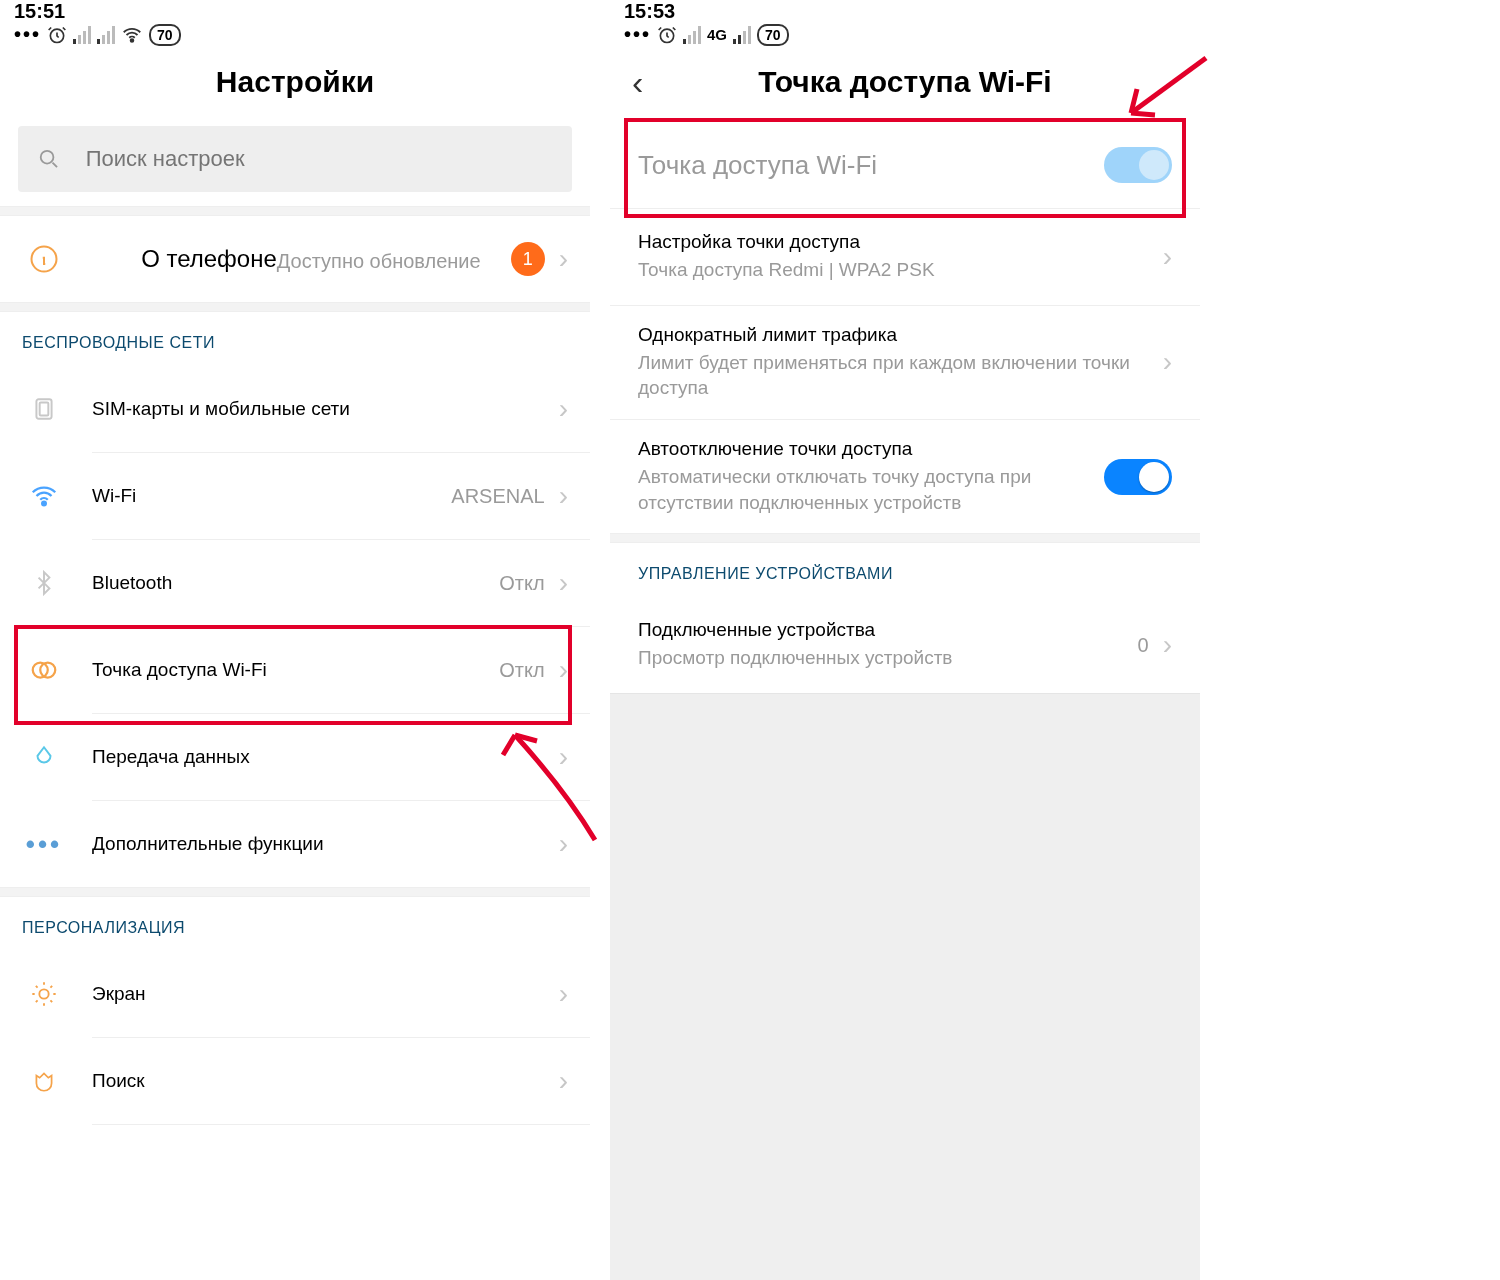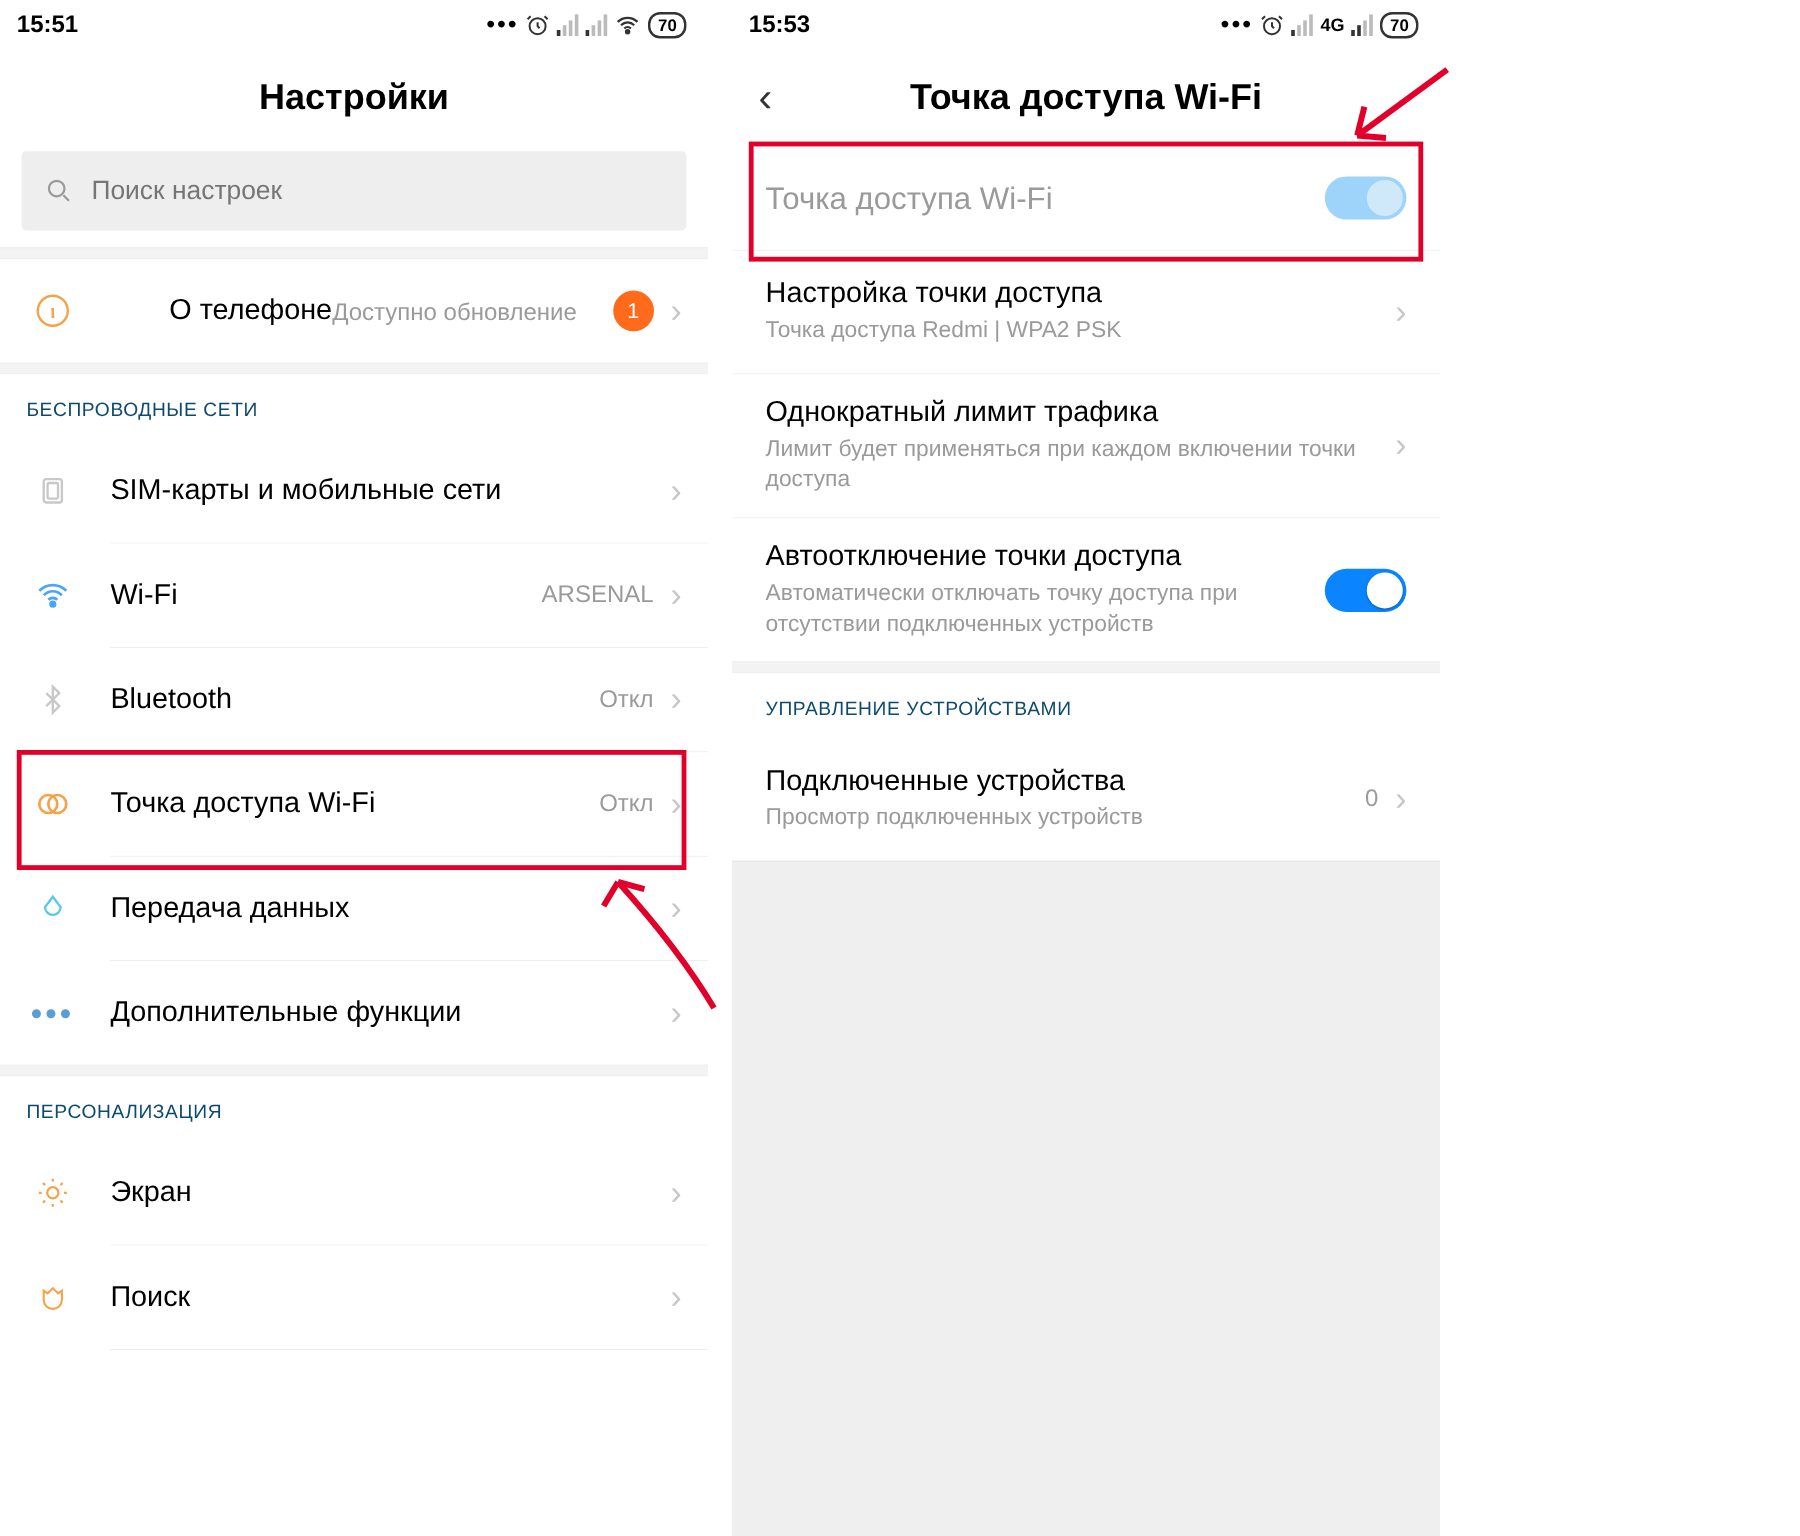--- a/index.html
+++ b/index.html
@@ -17,26 +17,26 @@
     background: #fff;
     position: relative;
     flex-shrink: 0;
   }
   .phone.right { width: 590px; margin-left: 20px; }
 
   
   .status-bar {
     height: 42px;
     display: flex;
-    align-items: center;
     justify-content: space-between;
     padding: 0 18px 0 14px;
     font-size: 20px;
     font-weight: 600;
     color: #000;
+    flex-direction: column;
   }
   .status-right { display: flex; align-items: center; gap: 6px; }
   .status-right svg, .status-right .glyph { color: #333; }
   .batt {
     border: 2px solid #333; border-radius: 10px;
     padding: 0 6px; font-size: 14px; font-weight: 700;
     display: inline-flex; align-items: center; height: 22px;
   }
   .dots { letter-spacing: 2px; font-weight: 900; }
   .sigbars { display:inline-flex; align-items:flex-end; gap:2px; height:18px;}
@@ -53,21 +53,21 @@
   .back {
     position: absolute; left: 22px; top: 50%; transform: translateY(-50%);
     font-size: 34px; color: #333; cursor: pointer;
   }
 
   
   .search {
     margin: 4px 18px 14px;
     background: #eee; border-radius: 4px;
     height: 66px; display: flex; align-items: center;
-    padding: 0 20px; gap: 16px;
+    padding: 0 20px; gap: 26px;
   }
   .search .mag { color: #999; }
   .search input {
     border: none; background: transparent; outline: none;
     font-size: 22px; color: #666; width: 100%;
   }
 
   
   .group-gap { height: 10px; background: #f3f3f3; border-top:1px solid #eee; border-bottom:1px solid #eee;}
   .section-label {
@@ -80,21 +80,21 @@
     min-height: 86px;
     background: #fff;
     cursor: pointer;
     position: relative;
   }
   .row .icon {
     width: 44px; flex-shrink:0; display:flex; align-items:center; justify-content:center;
     margin-right: 26px;
   }
   .row .texts { flex: 1; min-width: 0; }
-  .row .label { font-size: 24px; color: #000; }
+  .row .label { font-size: 19px; color: #000; }
   .row .sub { font-size: 19px; color: #9a9a9a; margin-top: 4px; line-height:1.35;}
   .row .value { font-size: 20px; color: #9a9a9a; margin-right: 14px; }
   .row .badge {
     width: 34px; height:34px; border-radius:50%; background:#ff6b1a;
     color:#fff; display:flex;align-items:center;justify-content:center;
     font-size:18px; margin-right:14px;
   }
   .row .chev { color: #c7c7c7; font-size: 28px; }
   .divider { height:1px; background:#eee; margin-left: 92px; }
   .divider.full { margin-left: 0; }

